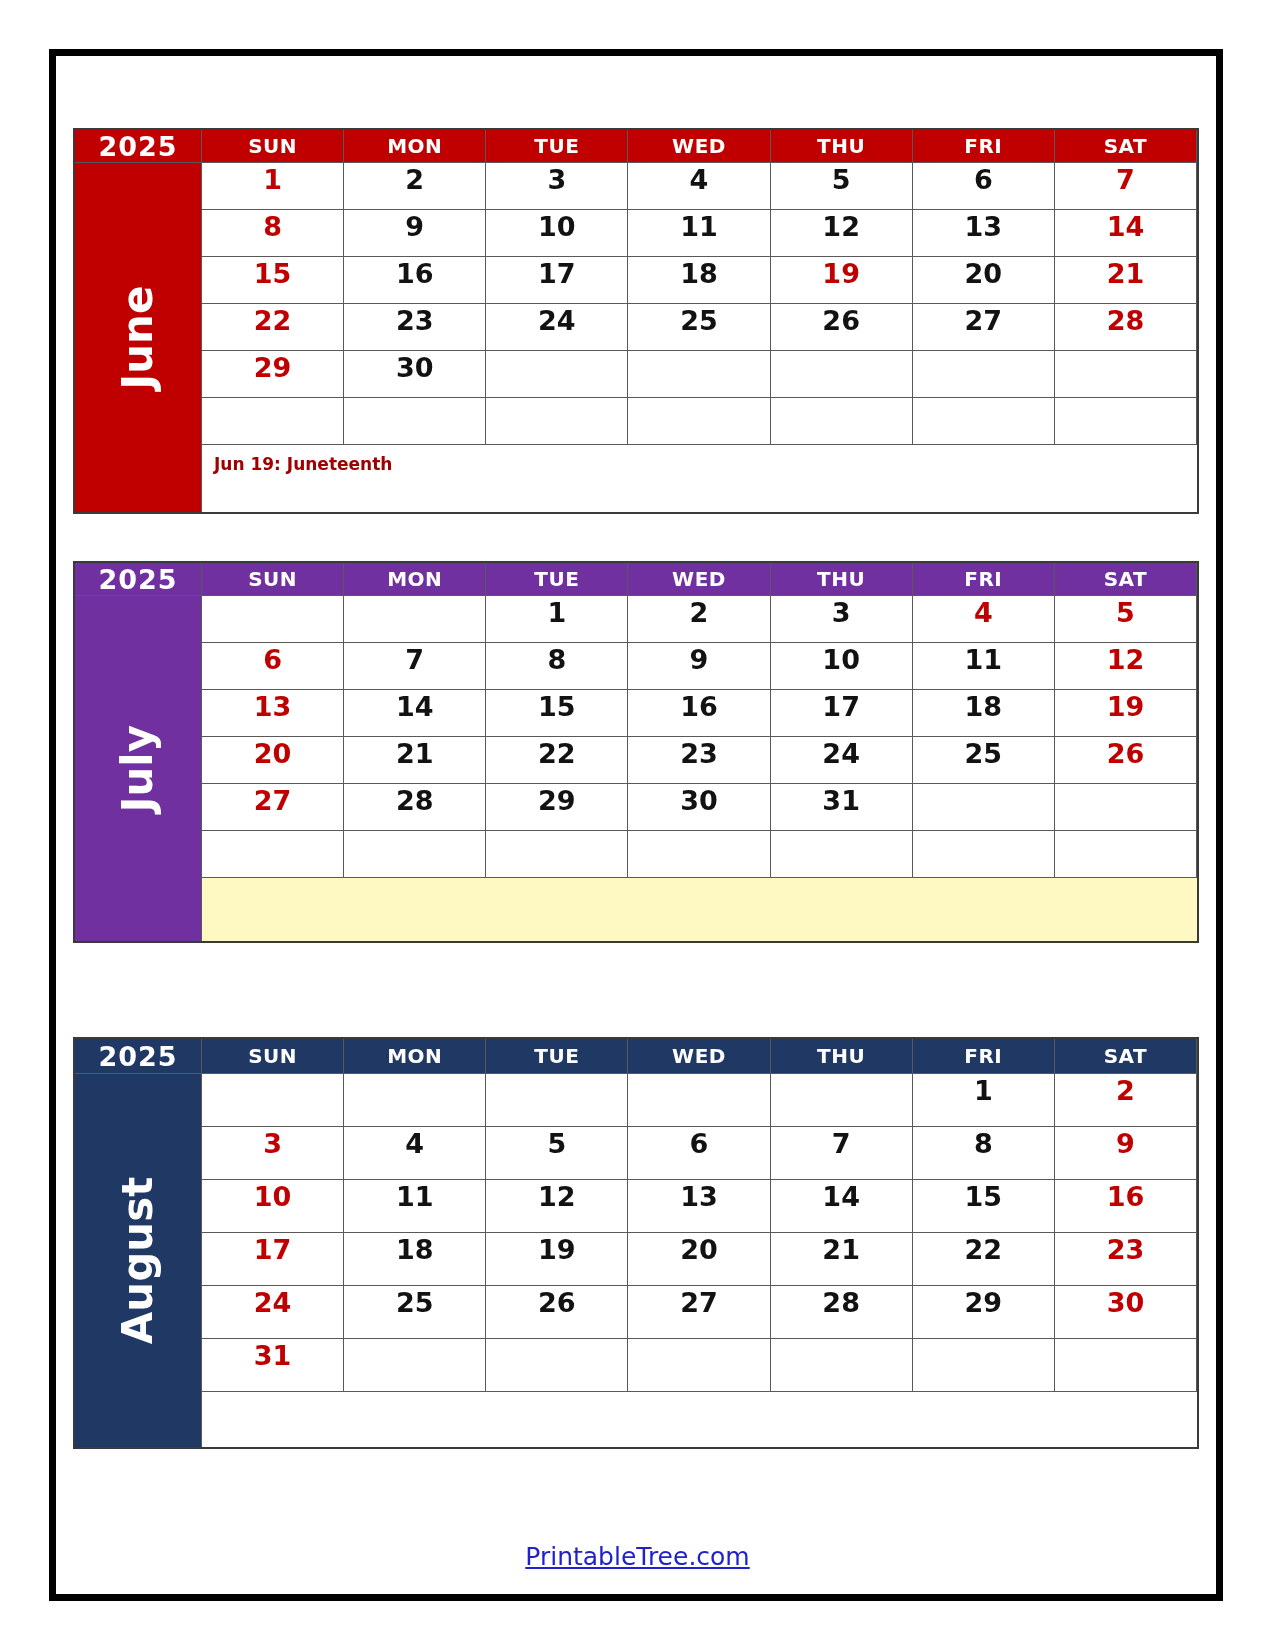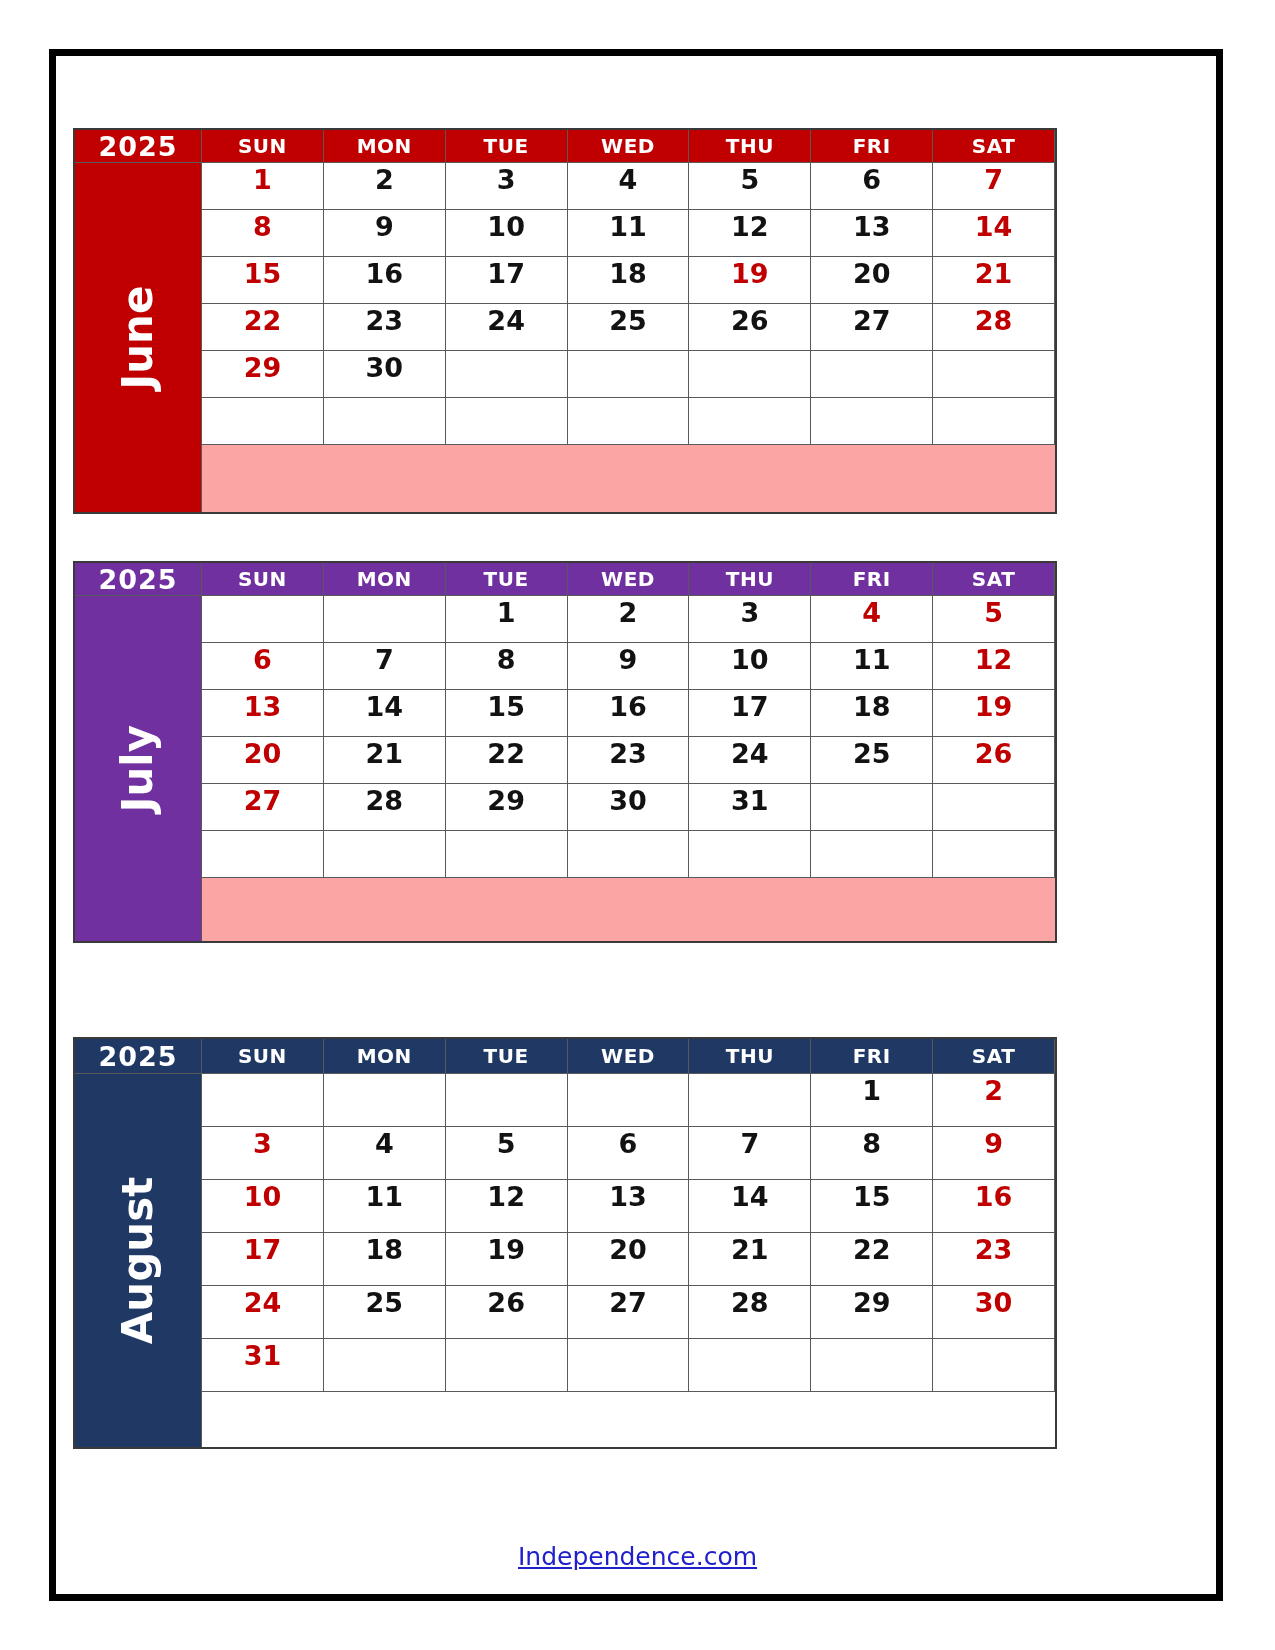--- a/index.html
+++ b/index.html
@@ -6,23 +6,23 @@
   body{
     width:1275px;height:1650px;position:relative;background:#ffffff;
     font-family:"DejaVu Sans","Liberation Sans",sans-serif;
     overflow:hidden;
   }
   .frame{
     position:absolute;left:49px;top:49px;width:1174px;height:1552px;
     border:7px solid #000;box-sizing:border-box;
   }
   .month{
-    position:absolute;left:73px;width:984px;
+    position:absolute;left:73px;width:1126px;
     display:grid;grid-template-columns:127px repeat(7,1fr);
-    border:2px solid #3a3a3a;box-sizing:border-box;background:#fca5a5;
+    border:2px solid #3a3a3a;box-sizing:border-box;background:#fef9c3;
   }
   .cell{
     box-sizing:border-box;border-right:1px solid #595959;border-bottom:1px solid #595959;
   }
   .hdr{
     background:var(--accent);color:#fff;font-weight:bold;
     display:flex;align-items:center;justify-content:center;
   }
   .year{font-size:27px;letter-spacing:1px;}
   .dow{font-size:20px;letter-spacing:0.5px;}
@@ -165,20 +165,21 @@
       <div class="cell date"></div>
       <div class="cell date"></div>
       <div class="cell date"></div>
       <div class="cell date"></div>
       <div class="cell date"></div>
       <div class="cell date"></div>
       <div class="cell date"></div>
       <div class="cell date"></div>
       <div class="cell date"></div>
       <div class="cell date"></div>
+      <div class="holiday" style="color: rgb(160, 0, 0);">Jun 19: Juneteenth</div>
     </section>
     <section class="month" style="top: 561px; --accent: #7030a0; grid-template-rows: 33px repeat(6, 47px) 63px;">
       <div class="cell hdr year">2025</div>
       <div class="cell hdr dow">SUN</div>
       <div class="cell hdr dow">MON</div>
       <div class="cell hdr dow">TUE</div>
       <div class="cell hdr dow">WED</div>
       <div class="cell hdr dow">THU</div>
       <div class="cell hdr dow">FRI</div>
       <div class="cell hdr dow">SAT</div>
@@ -404,14 +405,14 @@
       <div class="cell date"></div>
       <div class="cell date"></div>
       <div class="cell date"></div>
       <div class="cell date"></div>
       <div class="cell date"></div>
       <div class="holiday" style="color: rgb(31, 56, 100);"></div>
     </section>
   </div>
 
 <div class="site-footer">
-  <a>Independence.com</a>
+  <a>PrintableTree.com</a>
 </div>
 
 </body></html>

